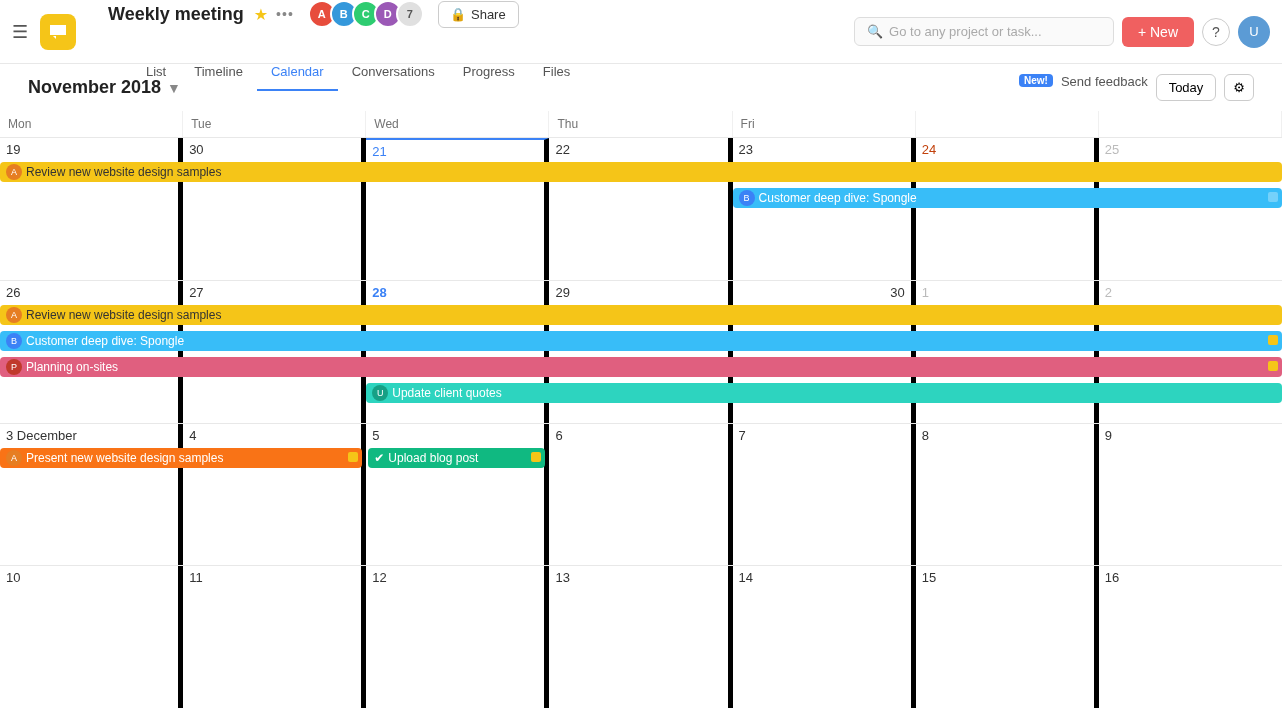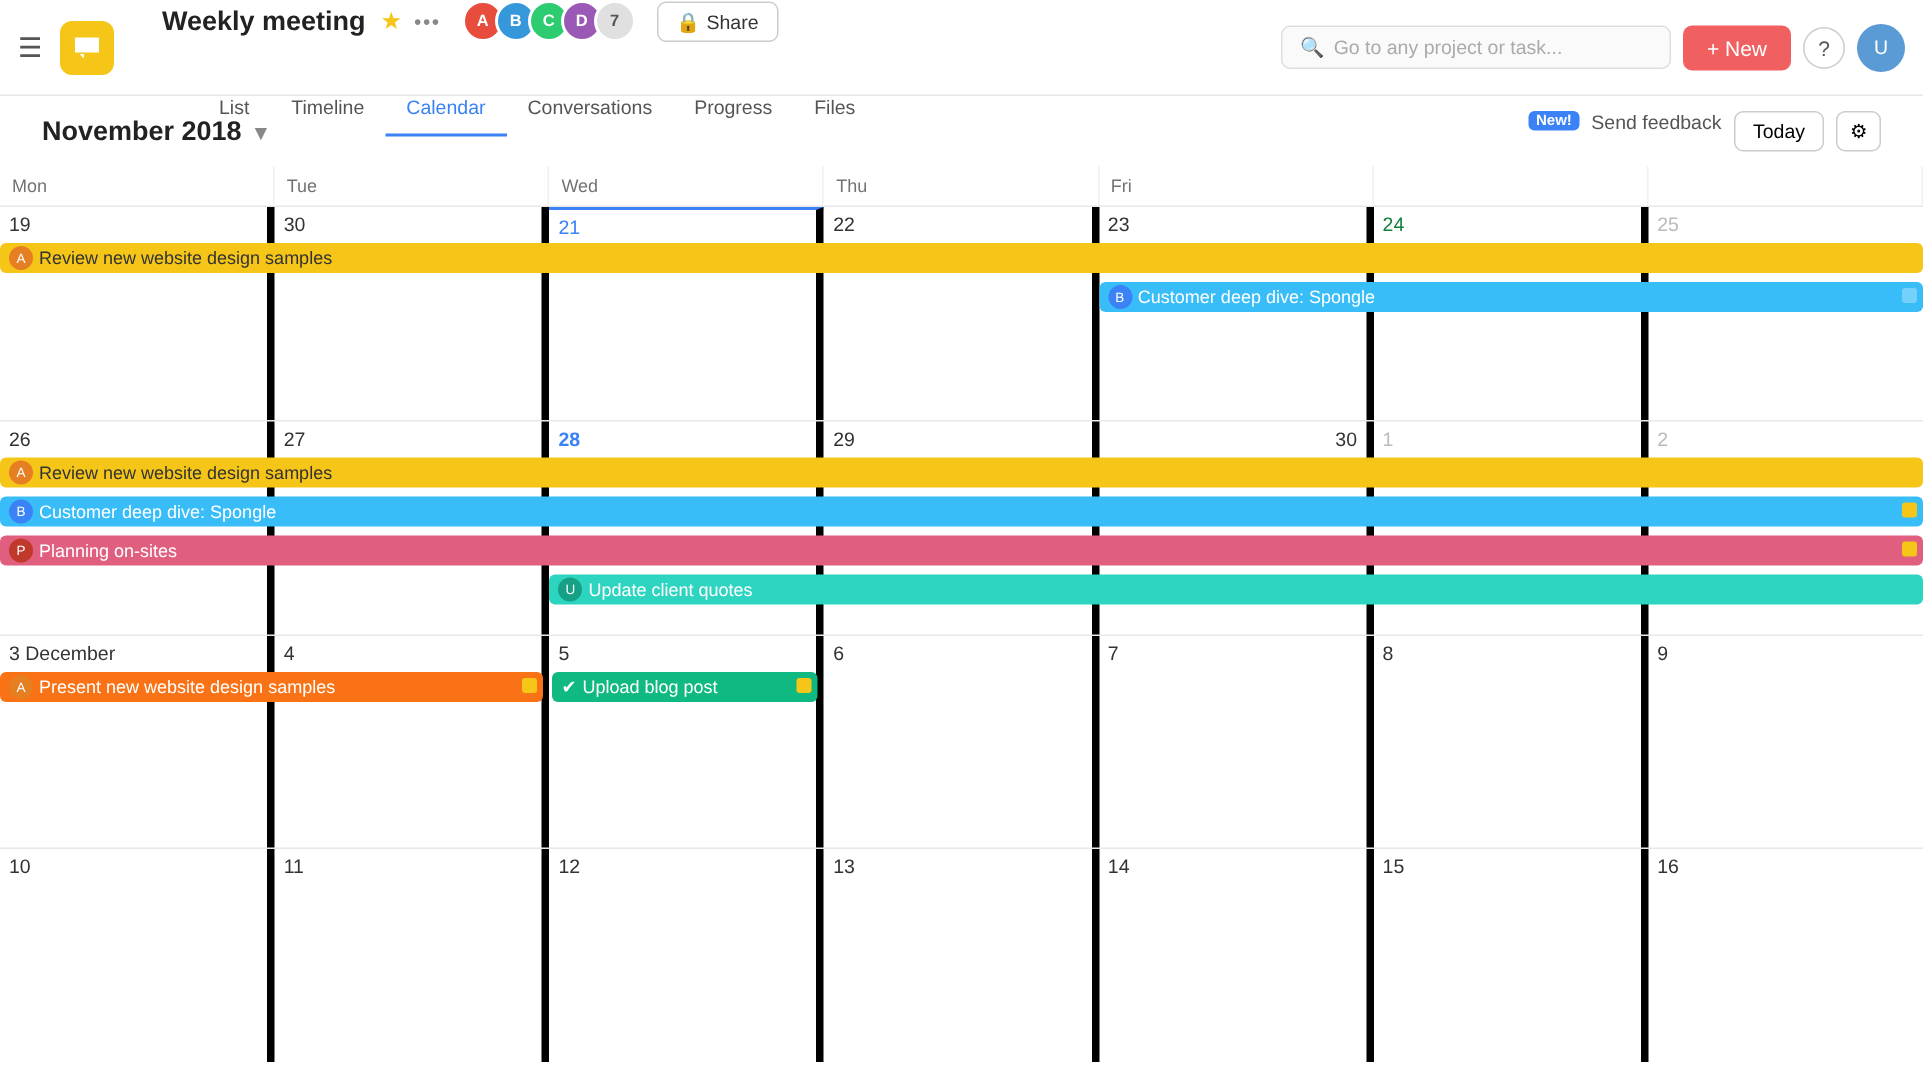--- a/index.html
+++ b/index.html
@@ -176,21 +176,21 @@
     <div class="day-header"></div>
   </div>
 
   <div class="week-container" style="position: relative; border-bottom: 1px solid rgb(232, 232, 232); flex: 1 1 0%; display: block;">
     <div class="week-days" style="height: 100%;">
       <div class="week-day-cell" style="height: 100%; min-height: 100px;"><span class="day-num">19</span></div>
       <div class="week-day-cell" style="height: 100%; min-height: 100px;"><span class="day-num">30</span></div>
       <div class="week-day-cell" style="border-top: 2px solid rgb(59, 130, 246); height: 100%; min-height: 100px;"><span class="day-num" style="color:#3b82f6;">21</span></div>
       <div class="week-day-cell" style="height: 100%; min-height: 100px;"><span class="day-num">22</span></div>
       <div class="week-day-cell" style="height: 100%; min-height: 100px;"><span class="day-num">23</span></div>
-      <div class="week-day-cell" style="height: 100%; min-height: 100px;"><span class="day-num" style="color:#15803d;text-align:right;">24</span></div>
+      <div class="week-day-cell" style="height: 100%; min-height: 100px;"><span class="day-num" style="color:#c2410c;text-align:right;">24</span></div>
       <div class="week-day-cell" style="border-right: none; height: 100%; min-height: 100px;"><span class="day-num" style="color:#bbb;">25</span></div>
     </div>
 
     <div style="position:absolute; top:24px; left:0; right:0; pointer-events:none;">
 
       <div style="pointer-events:all; position:absolute; left:0; right:0; height:20px; background:#f5c518; border-radius:4px; display:flex; align-items:center; gap:4px; padding:0 6px; font-size:12px; color:#333; top:0; overflow:hidden; white-space:nowrap;">
         <div style="width:16px;height:16px;border-radius:50%;background:#e67e22;flex-shrink:0;display:flex;align-items:center;justify-content:center;font-size:9px;color:#fff;">A</div>
         <span>Review new website design samples</span>
       </div>
 

